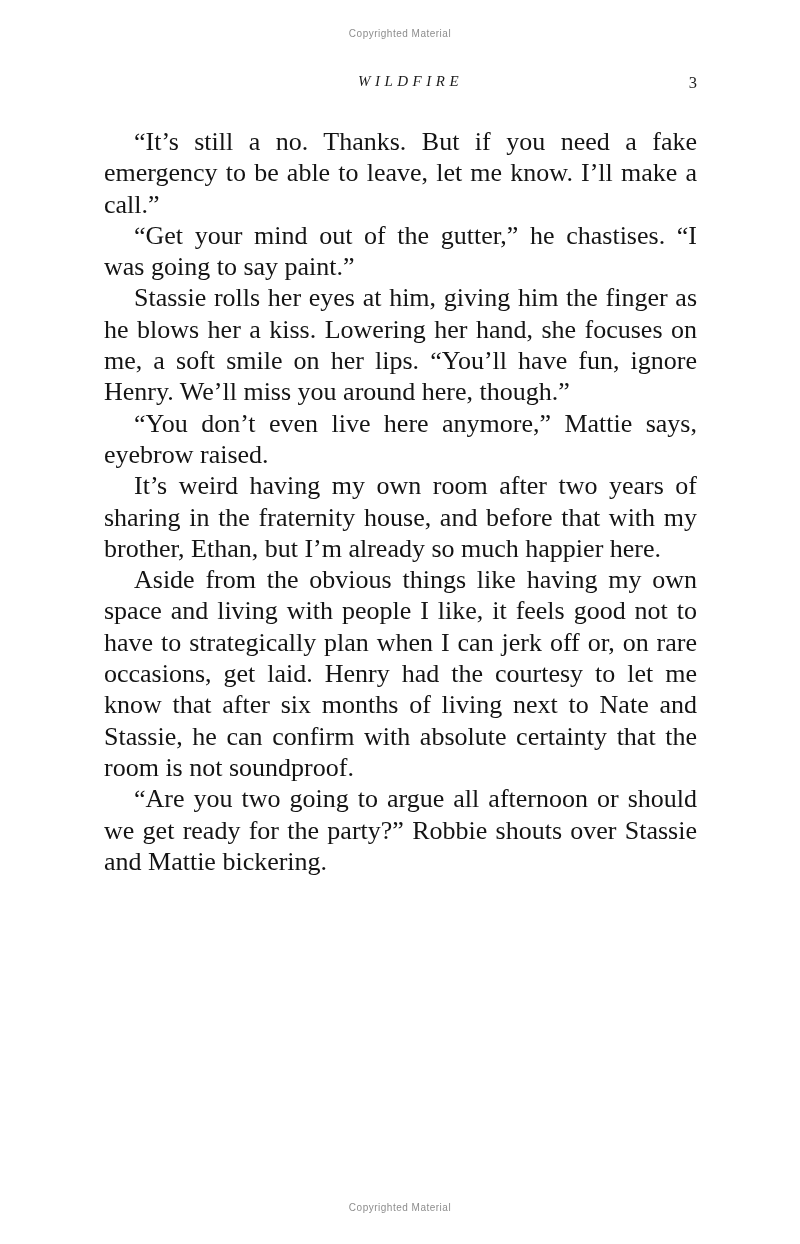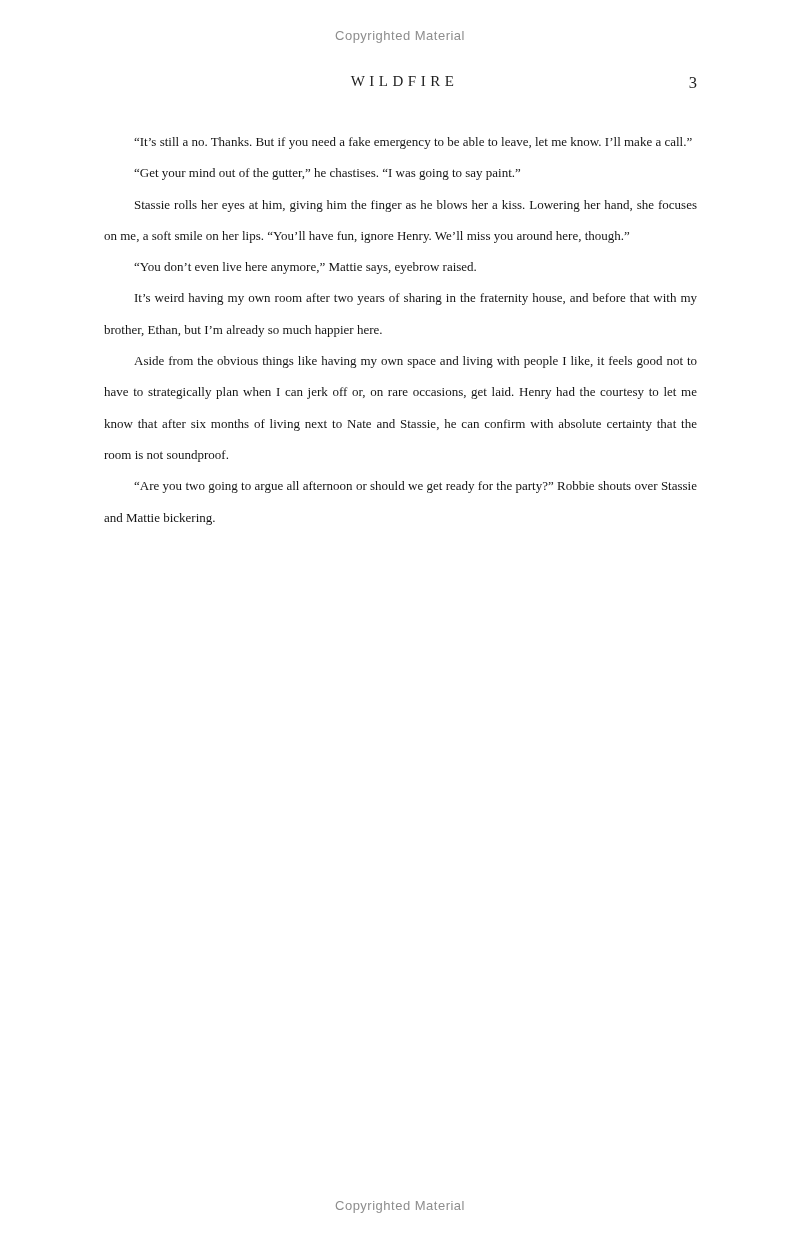--- a/index.html
+++ b/index.html
@@ -16,55 +16,56 @@
     width: 800px;
     height: 1244px;
     background: #ffffff;
   }
   .copyright-notice {
     position: absolute;
     left: 0;
     width: 100%;
     text-align: center;
     font-family: "Liberation Sans", sans-serif;
-    font-size: 13px;
+    font-size: 10px;
     letter-spacing: 0.5px;
     color: #8d8d8d;
   }
   .copyright-top { top: 28px; }
   .copyright-bottom { bottom: 31px; }
   .content {
     position: absolute;
     left: 104px;
     width: 593px;
     top: 73px;
   }
   .running-header {
     position: relative;
     height: 22px;
   }
   .book-title {
     position: absolute;
-    left: 4px;
+    left: 10px;
     width: 100%;
     text-align: center;
     font-size: 15px;
     letter-spacing: 4.5px;
     color: #1d1d1d;
+    font-style: italic;
   }
   .page-number {
     position: absolute;
     right: 0;
     top: 0;
     font-size: 16.5px;
     color: #1d1d1d;
   }
   .body-text {
     margin-top: 31px;
-    font-size: 13px;
+    font-size: 26px;
     line-height: 31.3px;
     color: #141414;
     text-align: justify;
   }
   .body-text p {
     text-indent: 30px;
   }
 </style>
 </head>
 <body>

